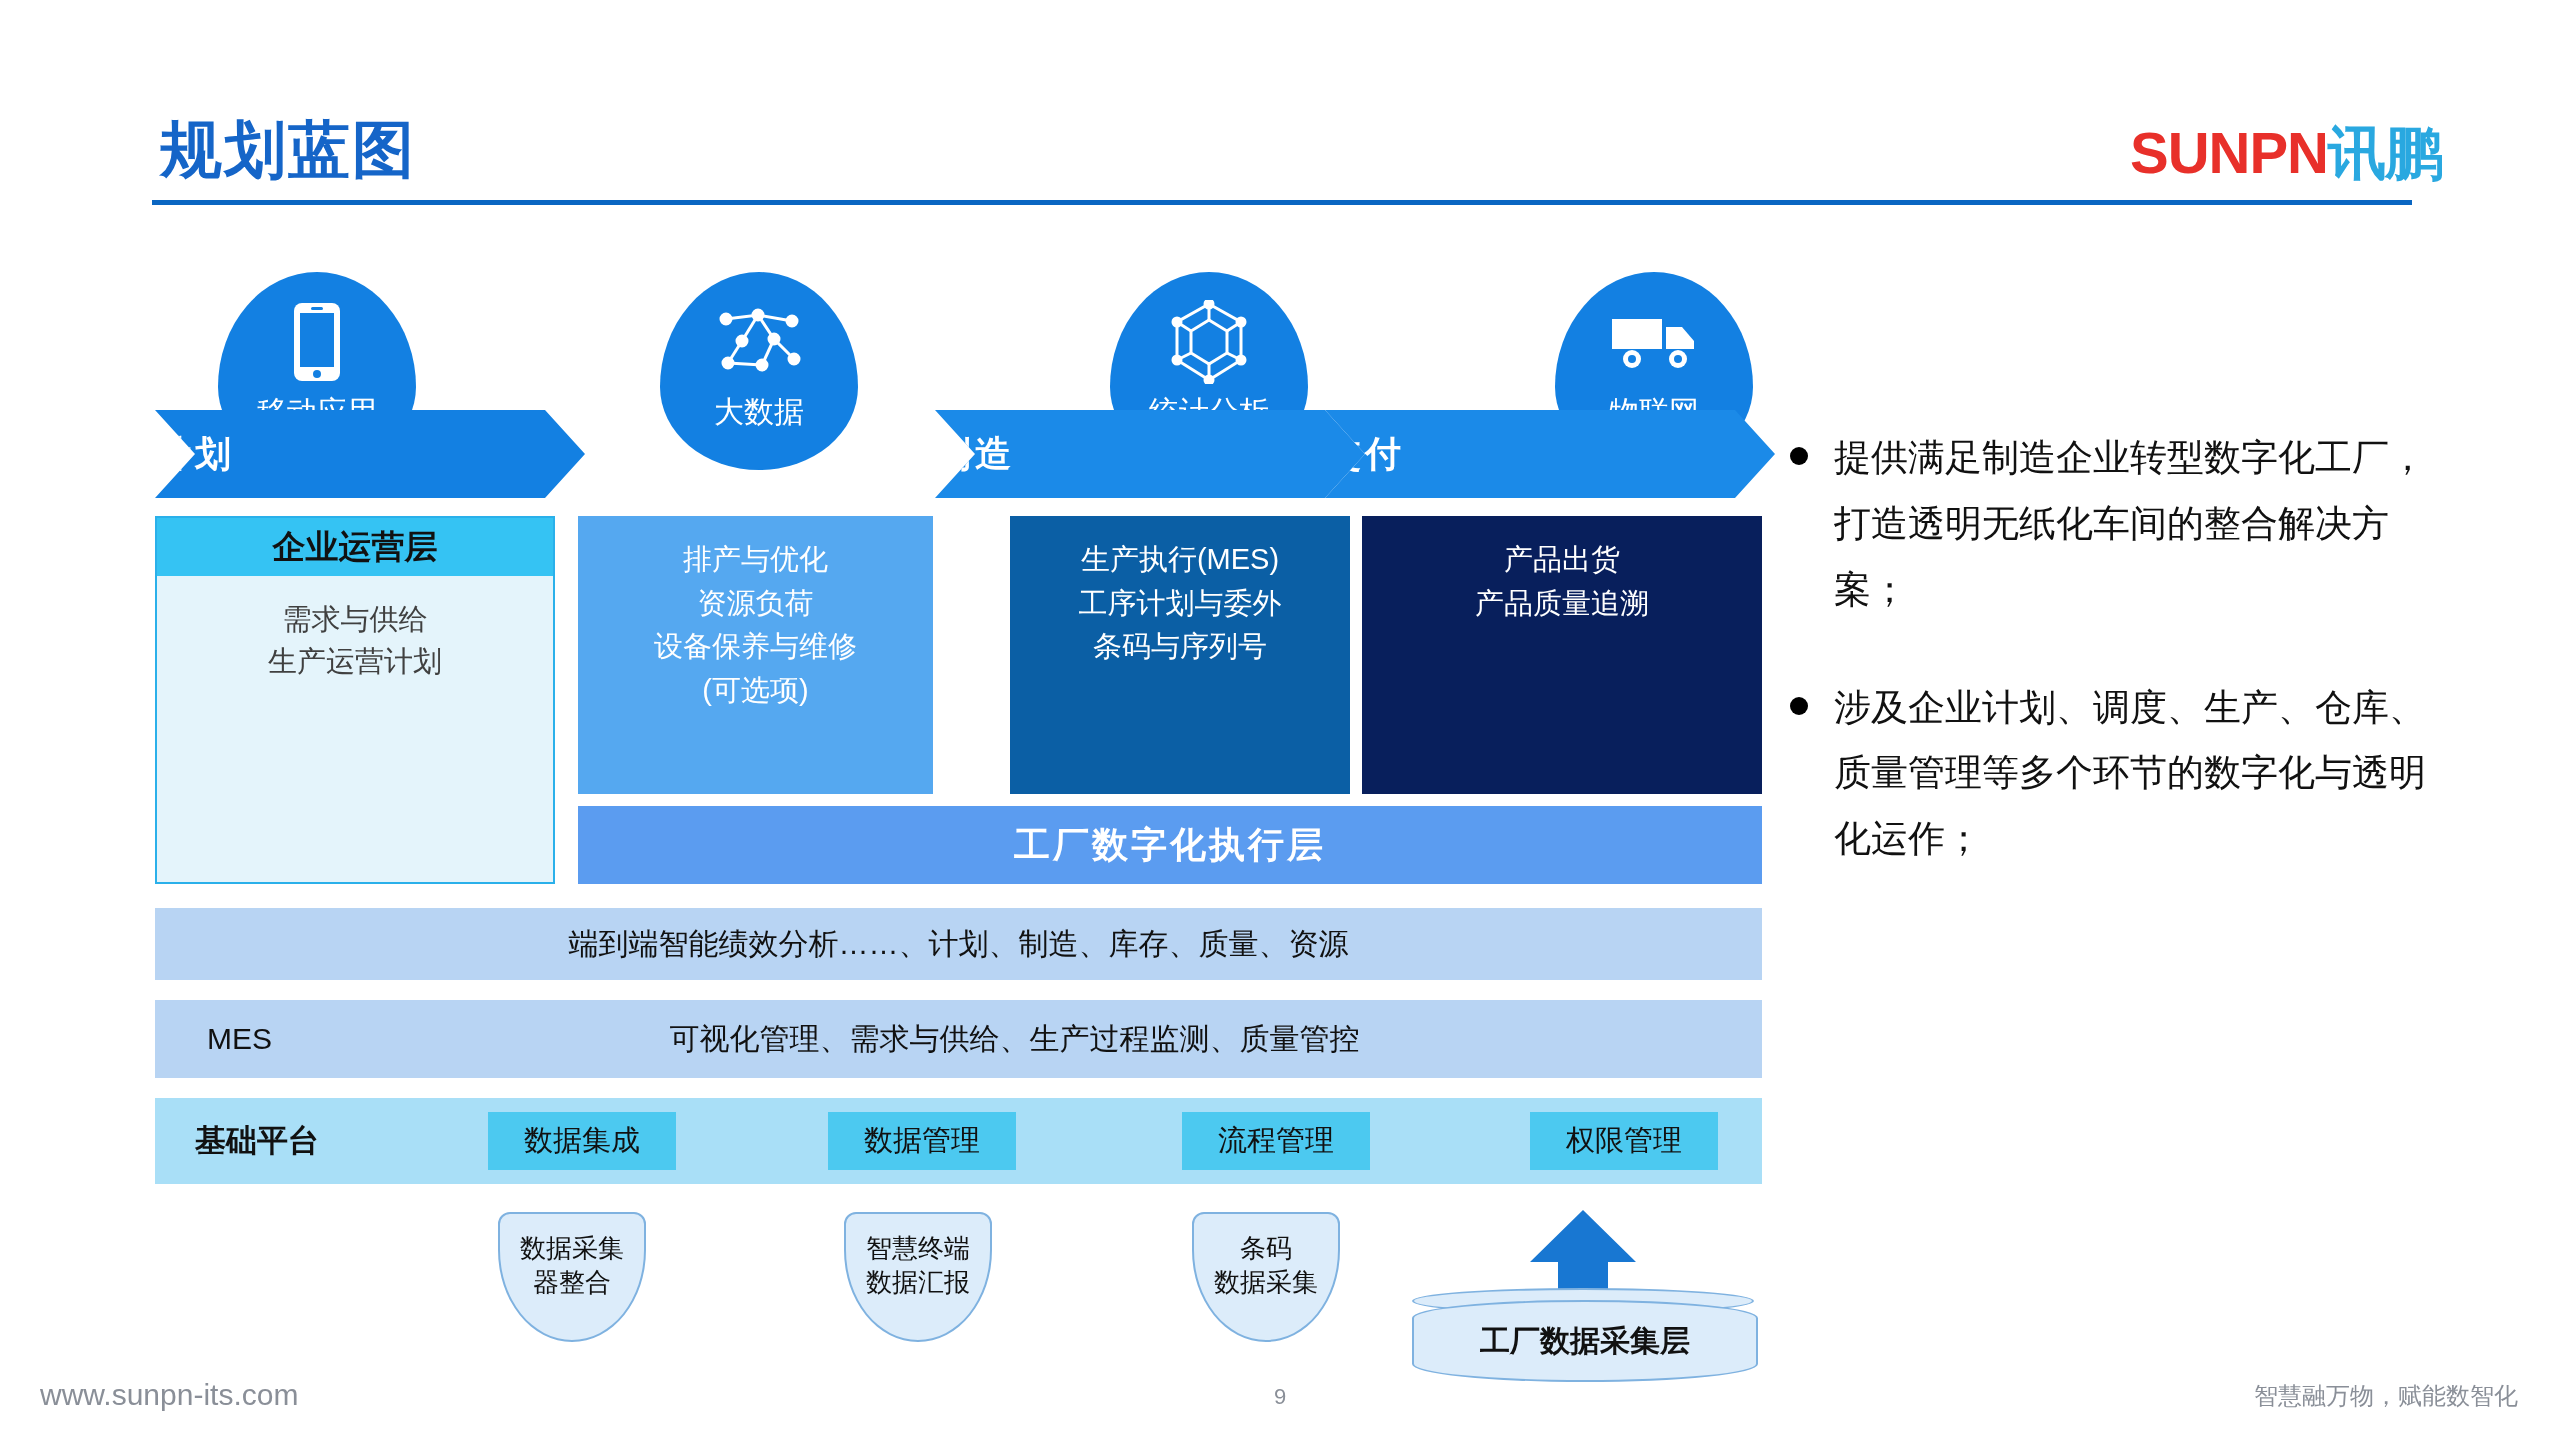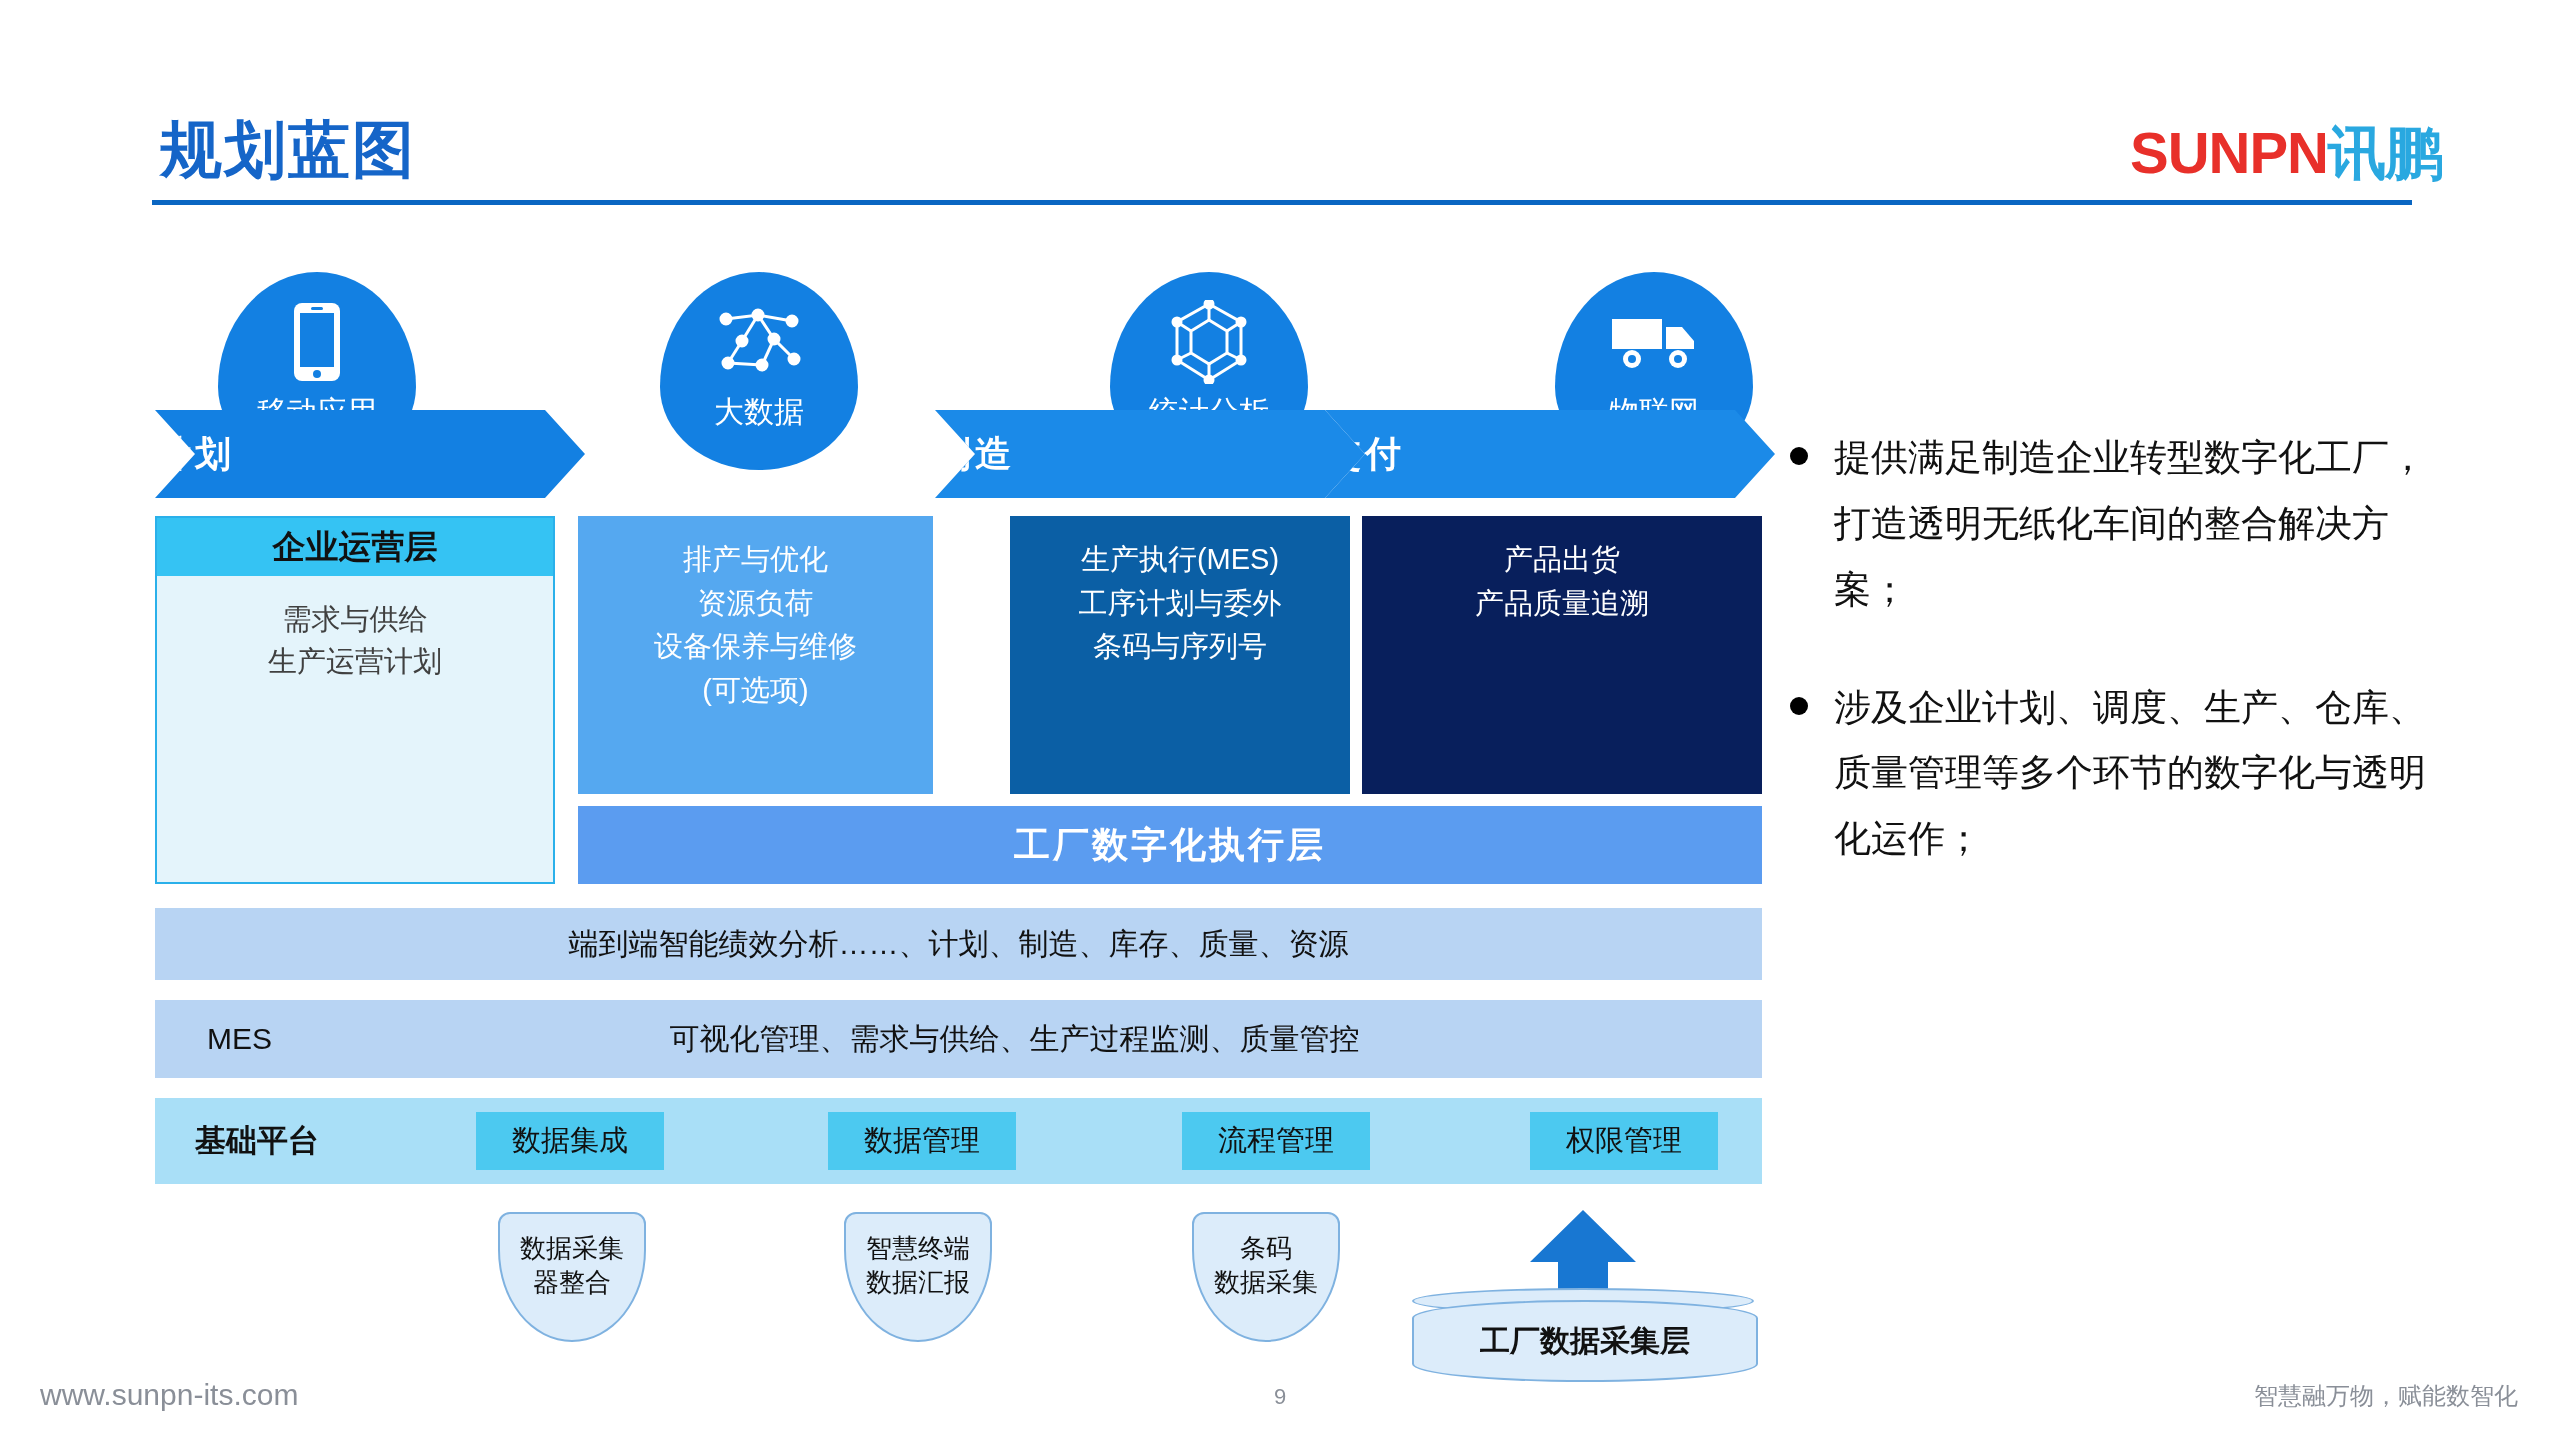--- a/index.html
+++ b/index.html
@@ -244,21 +244,21 @@
 
 <div class="panel wideband" id="band-mes">
   <span class="mes-tag">MES</span>
   <span class="mes-text">可视化管理、需求与供给、生产过程监测、质量管控</span>
 </div>
 
 <div class="panel wideband" id="band-base">
   <span class="base-tag">基础平台</span>
 </div>
 
-<div class="chip" style="left:476px;text-align:right;">
+<div class="chip" style="left:488px;text-align:right;">
   <span>数据集成</span>
 </div>
 <div class="chip" style="left:828px;">
   <span>数据管理</span>
 </div>
 <div class="chip" style="left:1182px;">
   <span>流程管理</span>
 </div>
 <div class="chip" style="left:1530px;">
   <span>权限管理</span>

